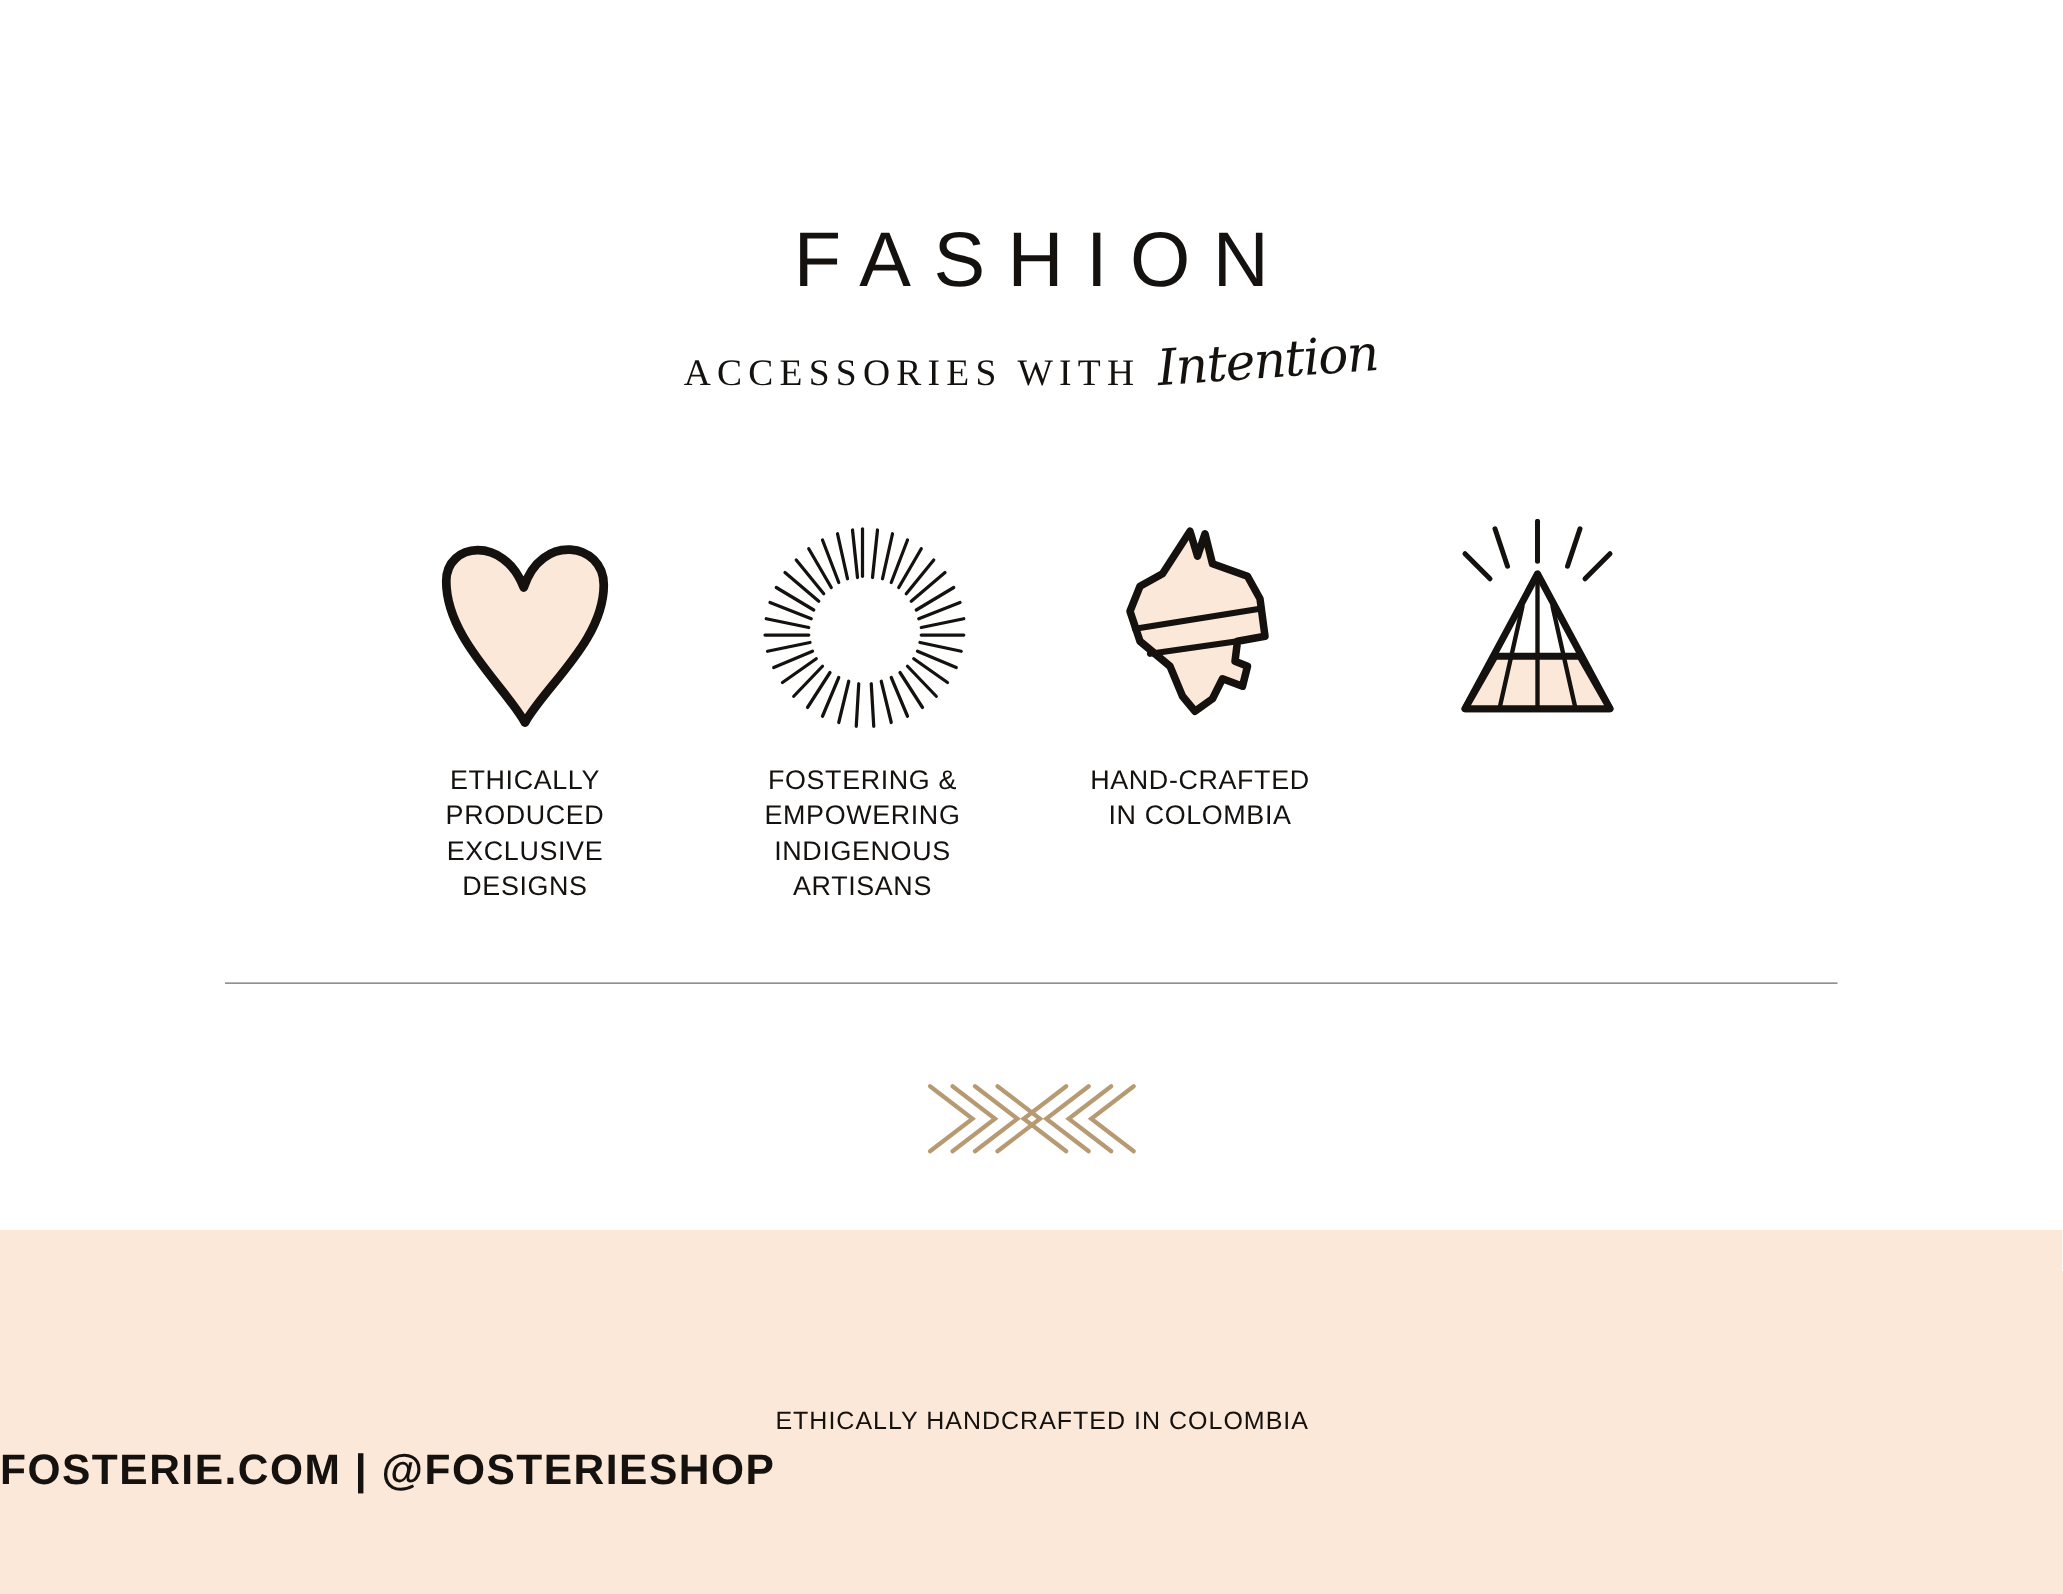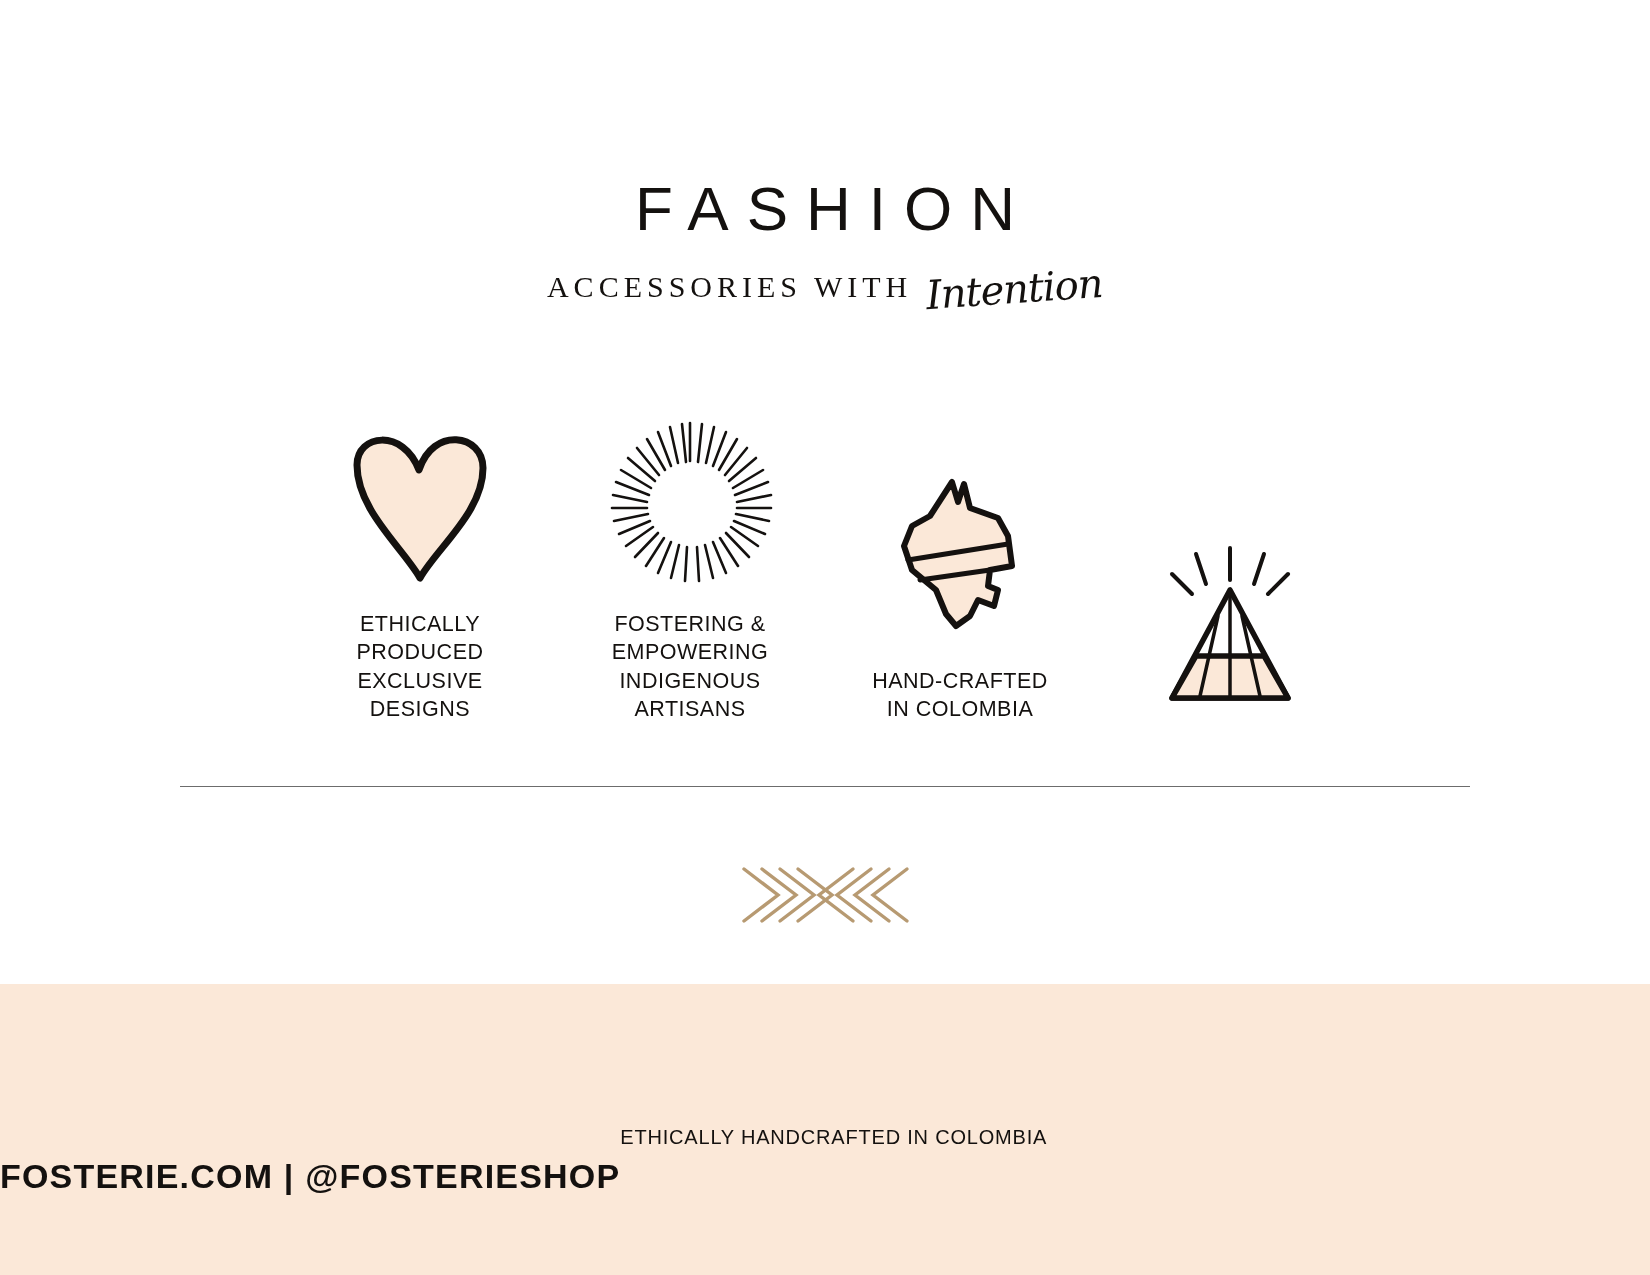--- a/index.html
+++ b/index.html
@@ -28,21 +28,21 @@
     font-weight: 400;
     letter-spacing: 18px;
     color: #14110f;
     text-indent: 18px;
     line-height: 1;
   }
   .tagline-row {
     margin-top: 30px;
     display: flex;
     justify-content: center;
-    align-items: flex-start;
+    align-items: flex-end;
     gap: 14px;
   }
   .tagline-main {
     font-family: "Liberation Serif", serif;
     font-size: 30px;
     letter-spacing: 5px;
     color: #14110f;
   }
   .tagline-script {
     font-family: "DejaVu Serif", serif;
@@ -51,21 +51,21 @@
     color: #14110f;
     transform: rotate(-4deg) translateY(-4px);
     letter-spacing: -1px;
   }
 
   
   .features {
     margin-top: 96px;
     display: flex;
     justify-content: center;
-    align-items: flex-end;
+    align-items: flex-start;
     gap: 12px;
     padding: 0 180px;
   }
   .feature {
     width: 20%;
     display: flex;
     flex-direction: column;
     align-items: center;
   }
   .feature-icon {

